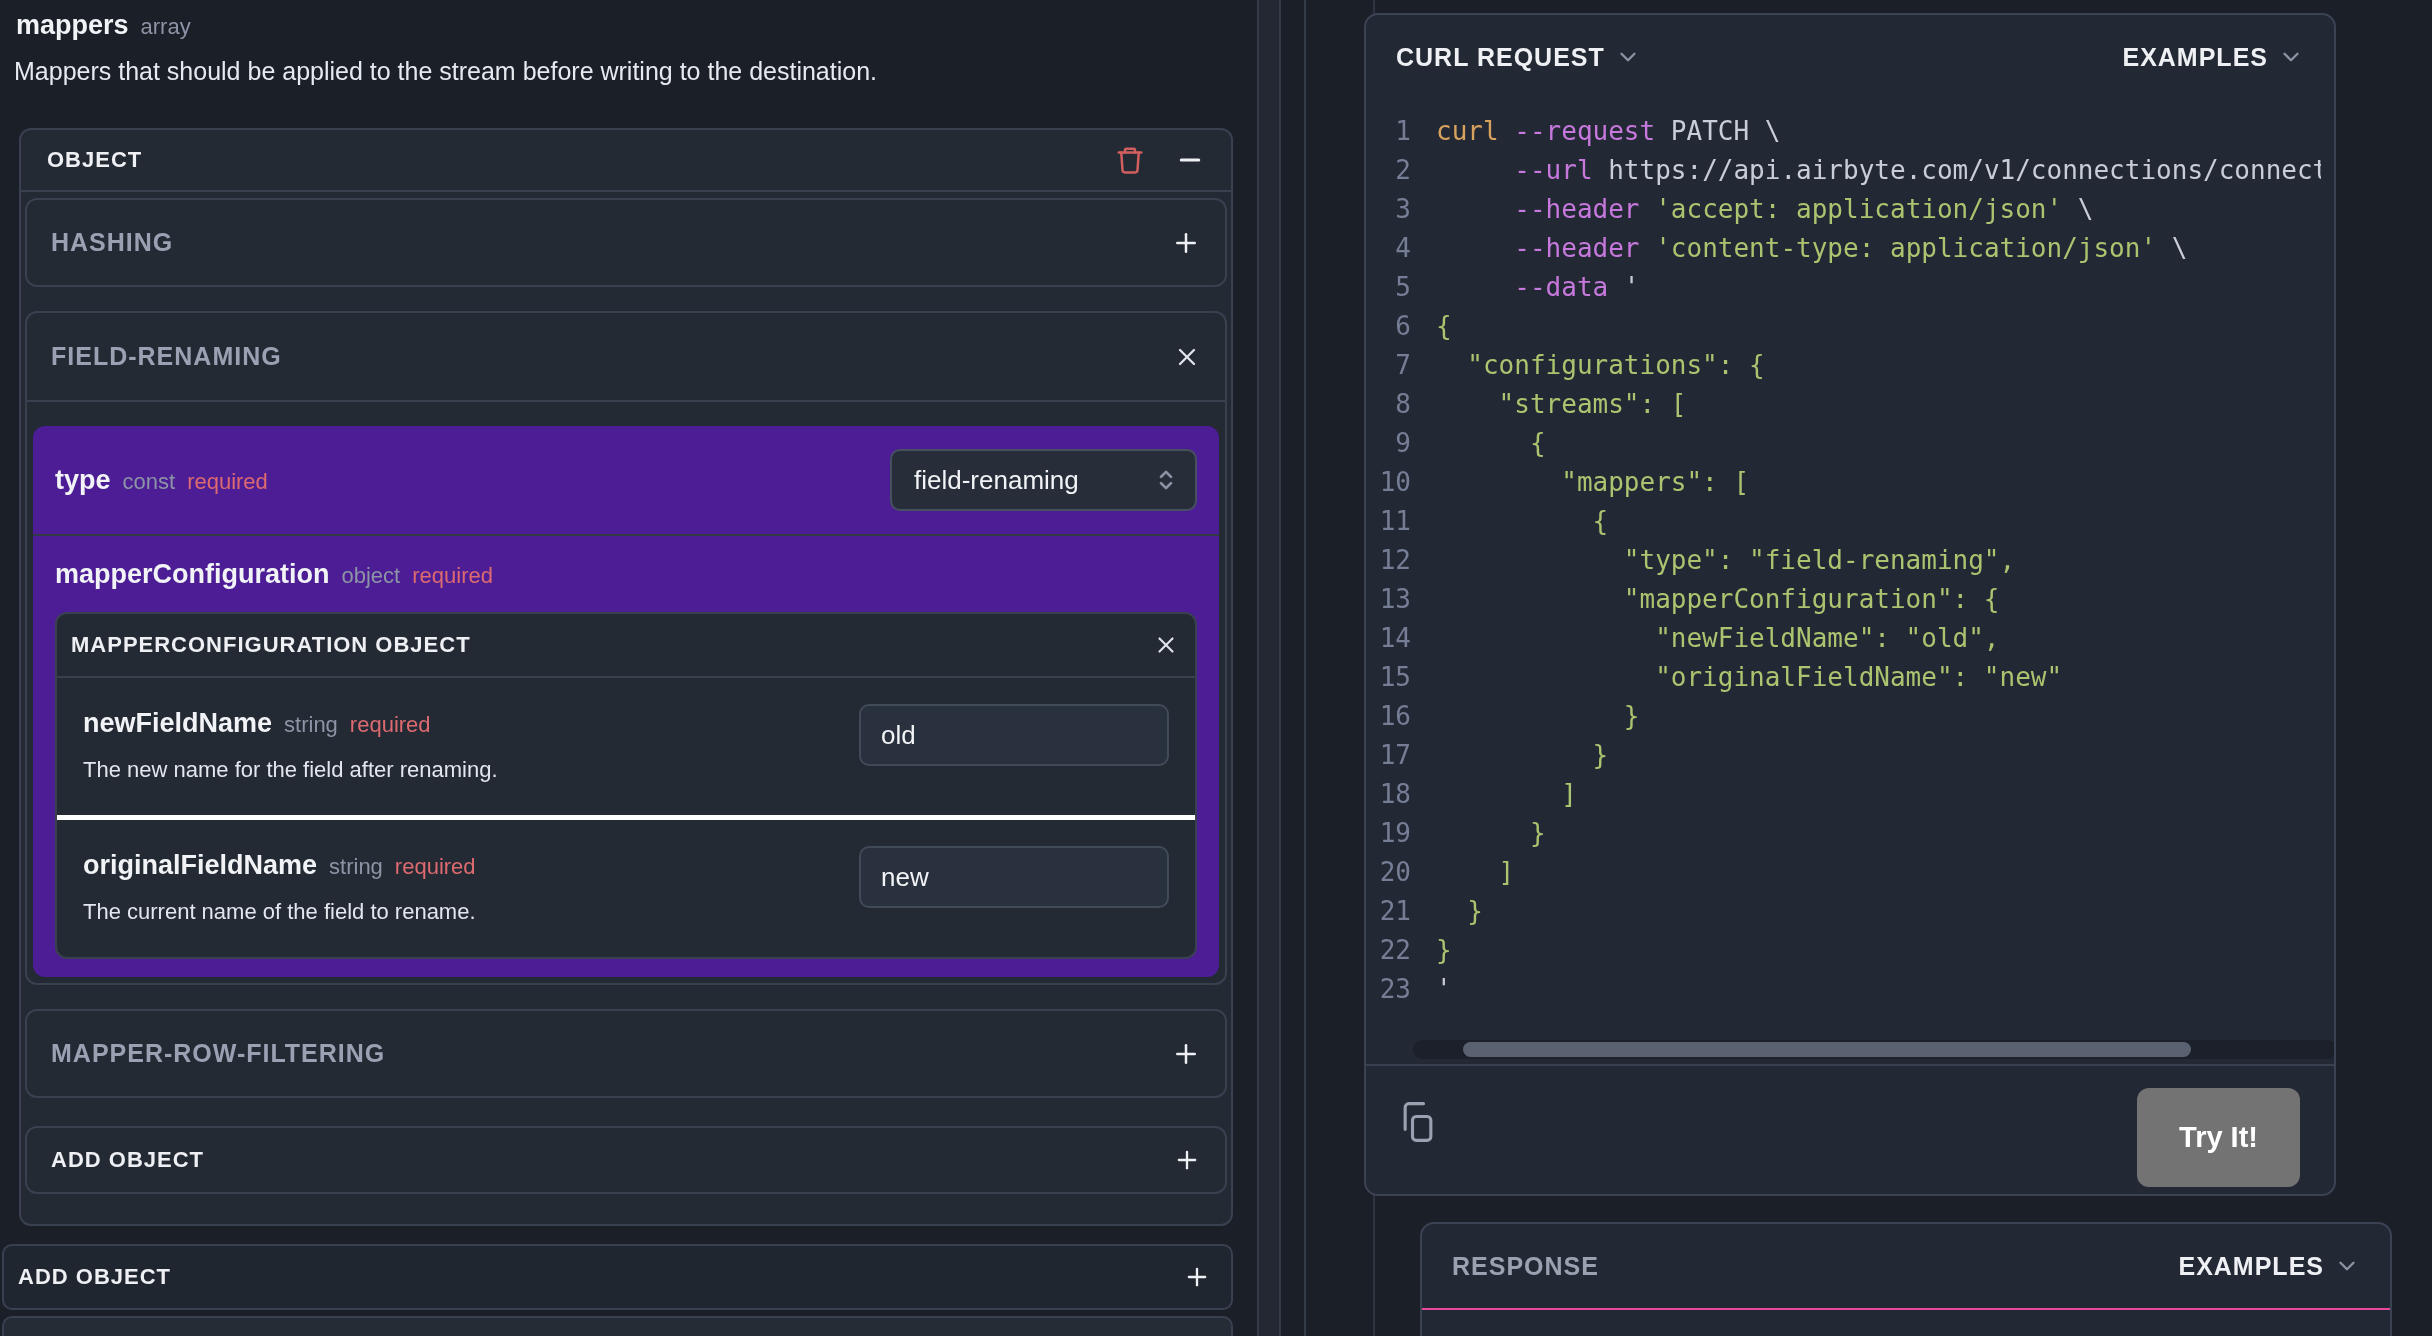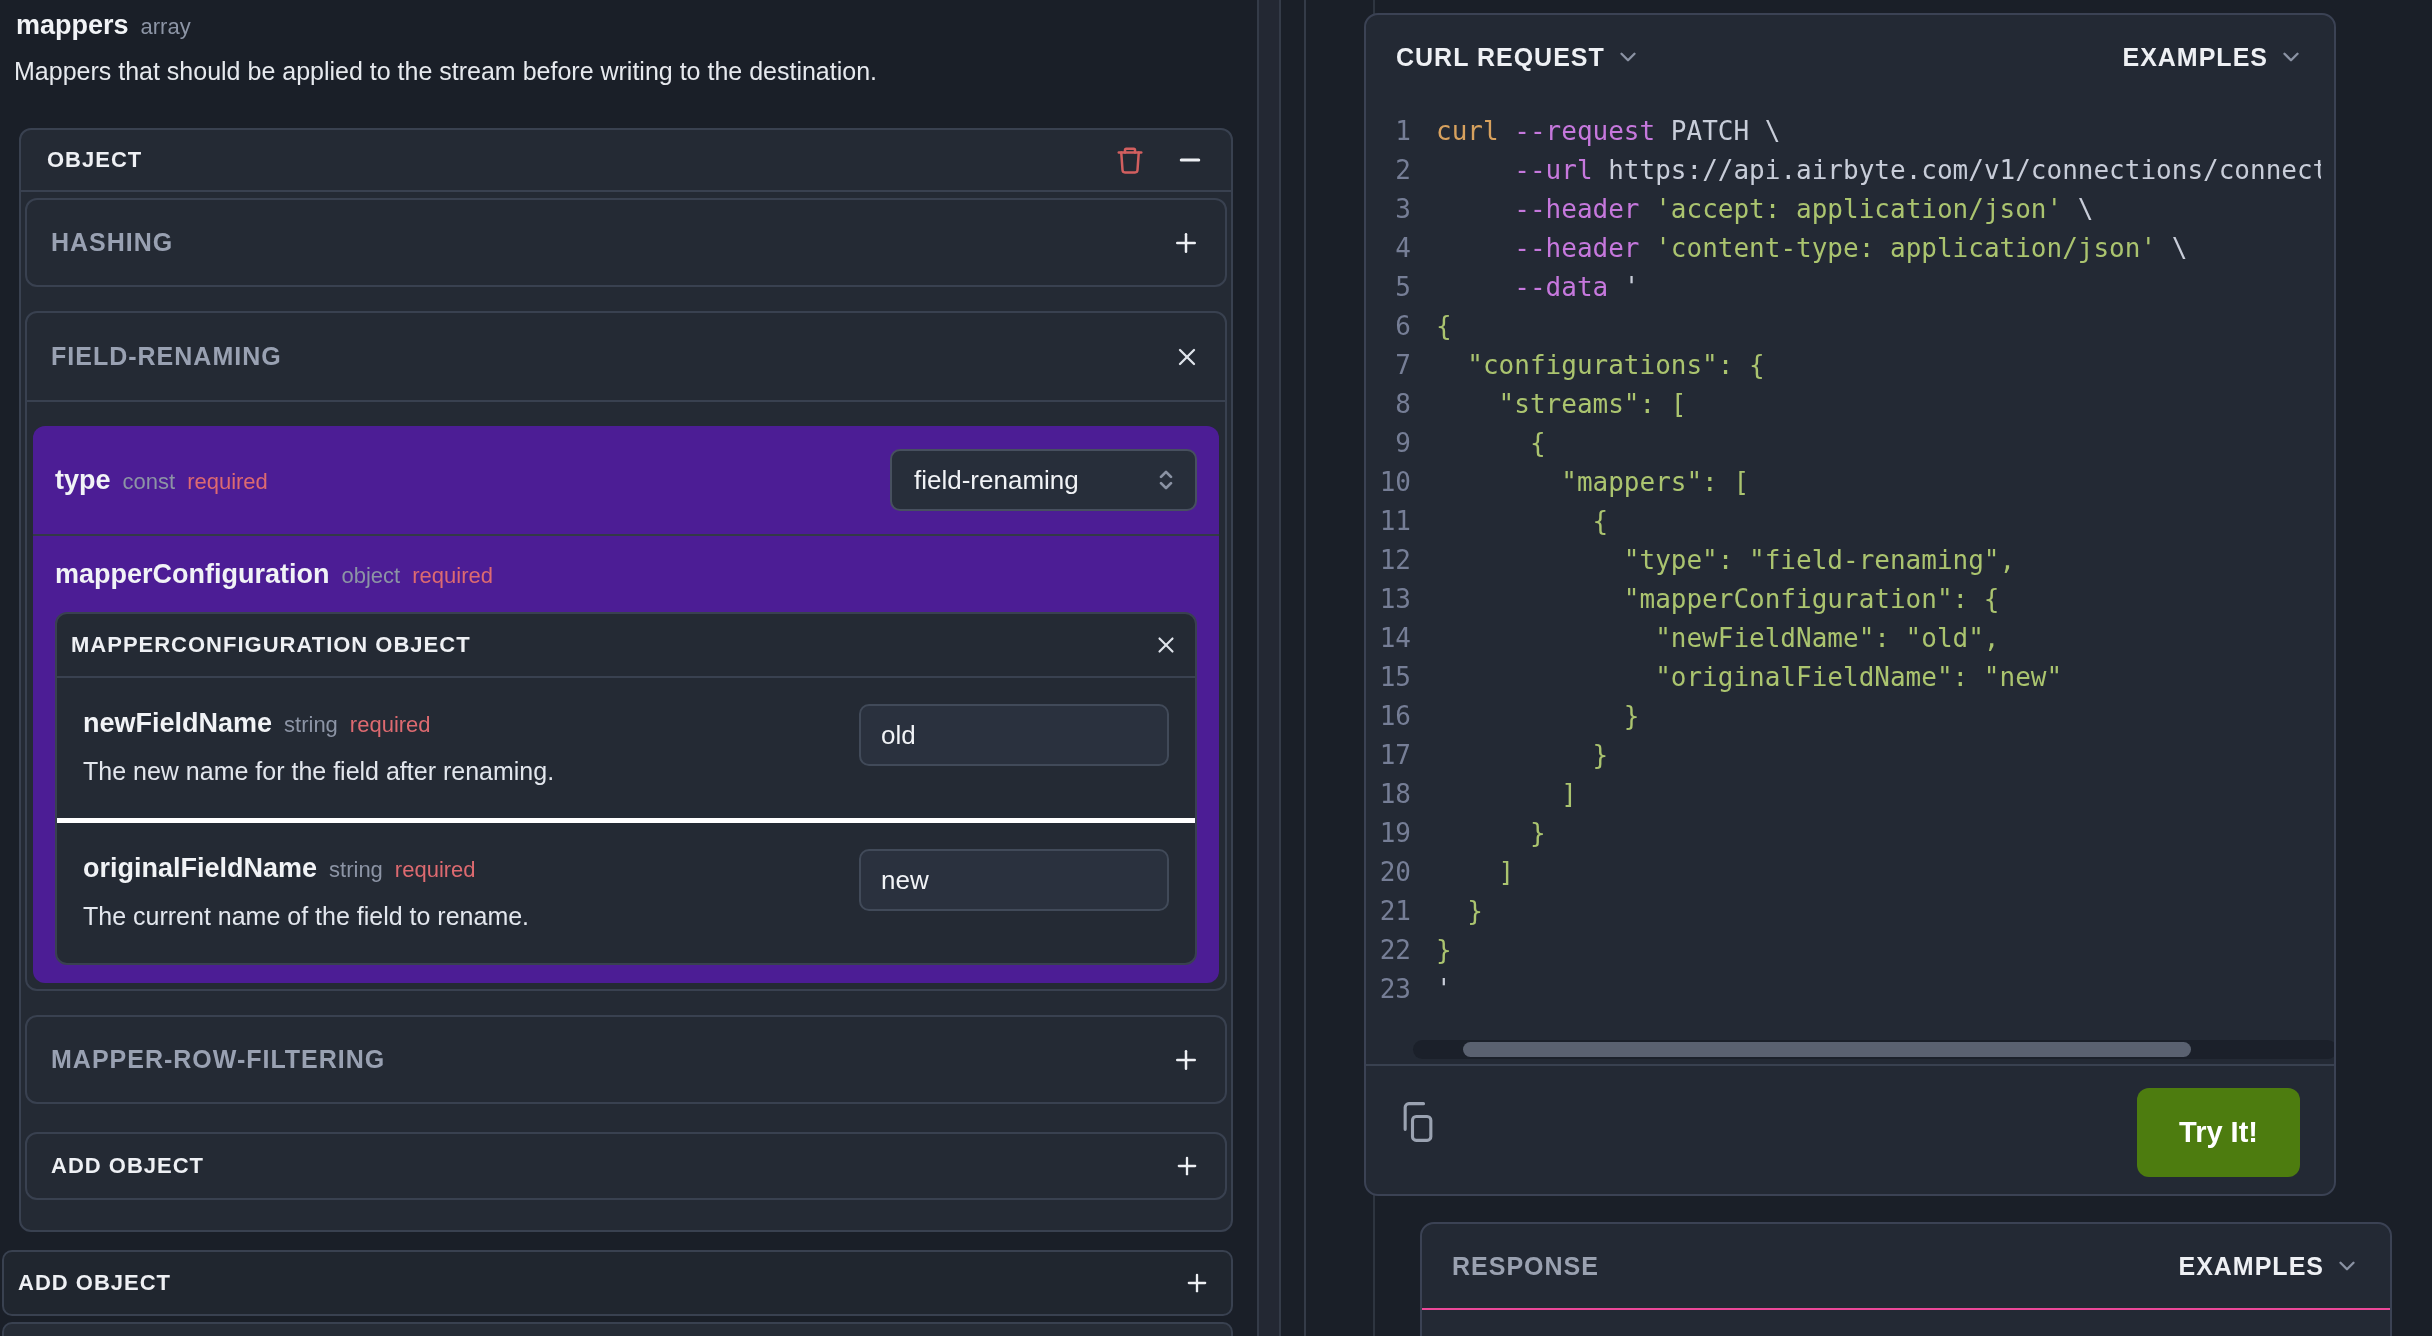--- a/index.html
+++ b/index.html
@@ -54,21 +54,21 @@
 
   .mc-card { margin:0 22px; background:#242a34; border:2px solid #394150; border-radius:12px; }
   .mc-header { height:64px; display:flex; align-items:center; justify-content:space-between;
     padding:0 16px 0 14px; border-bottom:2px solid #394150; }
   .field-row { position:relative; padding:26px 26px 32px 26px; border-bottom:5px solid #ffffff; }
   .field-row:last-child { border-bottom:none; }
   .field-row .prop-label { margin-top:4px; }
   .field-input { position:absolute; top:26px; right:26px; width:310px; height:62px;
     background:#2a313e; border:2px solid #414a59; border-radius:10px; color:#f1f3f6;
     font-size:26px; padding:0 20px; font-family:"Liberation Sans", sans-serif; outline:none; }
-  .field-desc-text { margin-top:18px; font-size:25px; color:#e2e6ed; }
+  .field-desc-text { margin-top:18px; font-size:22px; color:#e2e6ed; }
 
   .bottom-add { margin:18px 0 0 2px; width:1231px; height:66px; background:#20262f;
     border:2px solid #394150; border-radius:10px; display:flex; align-items:center;
     justify-content:space-between; padding:0 20px 0 14px; }
   .next-partial { margin:6px 0 0 2px; width:1231px; height:40px; background:#262c36;
     border:2px solid #394150; border-radius:10px 10px 0 0; }
 
   
   .left-scrollbar { position:absolute; left:1257px; top:0; width:24px; height:1336px;
     background:#232833; border-left:2px solid #343b48; border-right:2px solid #343b48; }
@@ -96,22 +96,22 @@
   .tok-st { color:#abc46f; }
 
   .h-scrollbar { position:absolute; left:47px; bottom:5px; width:924px; height:19px;
     background:#1b202a; border-radius:10px; }
   .h-thumb { position:absolute; left:50px; top:2px; width:728px; height:15px;
     background:#5a6170; border-radius:8px; cursor:pointer; }
 
   .curl-footer { position:absolute; left:0; top:1049px; width:968px; height:134px;
     border-top:2px solid #394150; }
   .copy-btn { position:absolute; left:30px; top:34px; }
-  .try-btn { position:absolute; right:34px; top:22px; width:163px; height:89px;
-    background:#4d7c0f; color:#ffffff; border:none; border-radius:12px;
+  .try-btn { position:absolute; right:34px; top:22px; width:163px; height:99px;
+    background:#737373; color:#ffffff; border:none; border-radius:12px;
     font-size:29px; font-weight:bold; font-family:"Liberation Sans", sans-serif; cursor:pointer; }
 
   .response-card { position:absolute; left:1420px; top:1222px; width:972px; height:300px;
     background:#232934; border:2px solid #3b4254; border-radius:14px; }
   .response-card .panel-header { height:86px; border-bottom:2px solid #ec4899; }
 
   svg { display:block; }
 </style>
 </head>
 <body>

